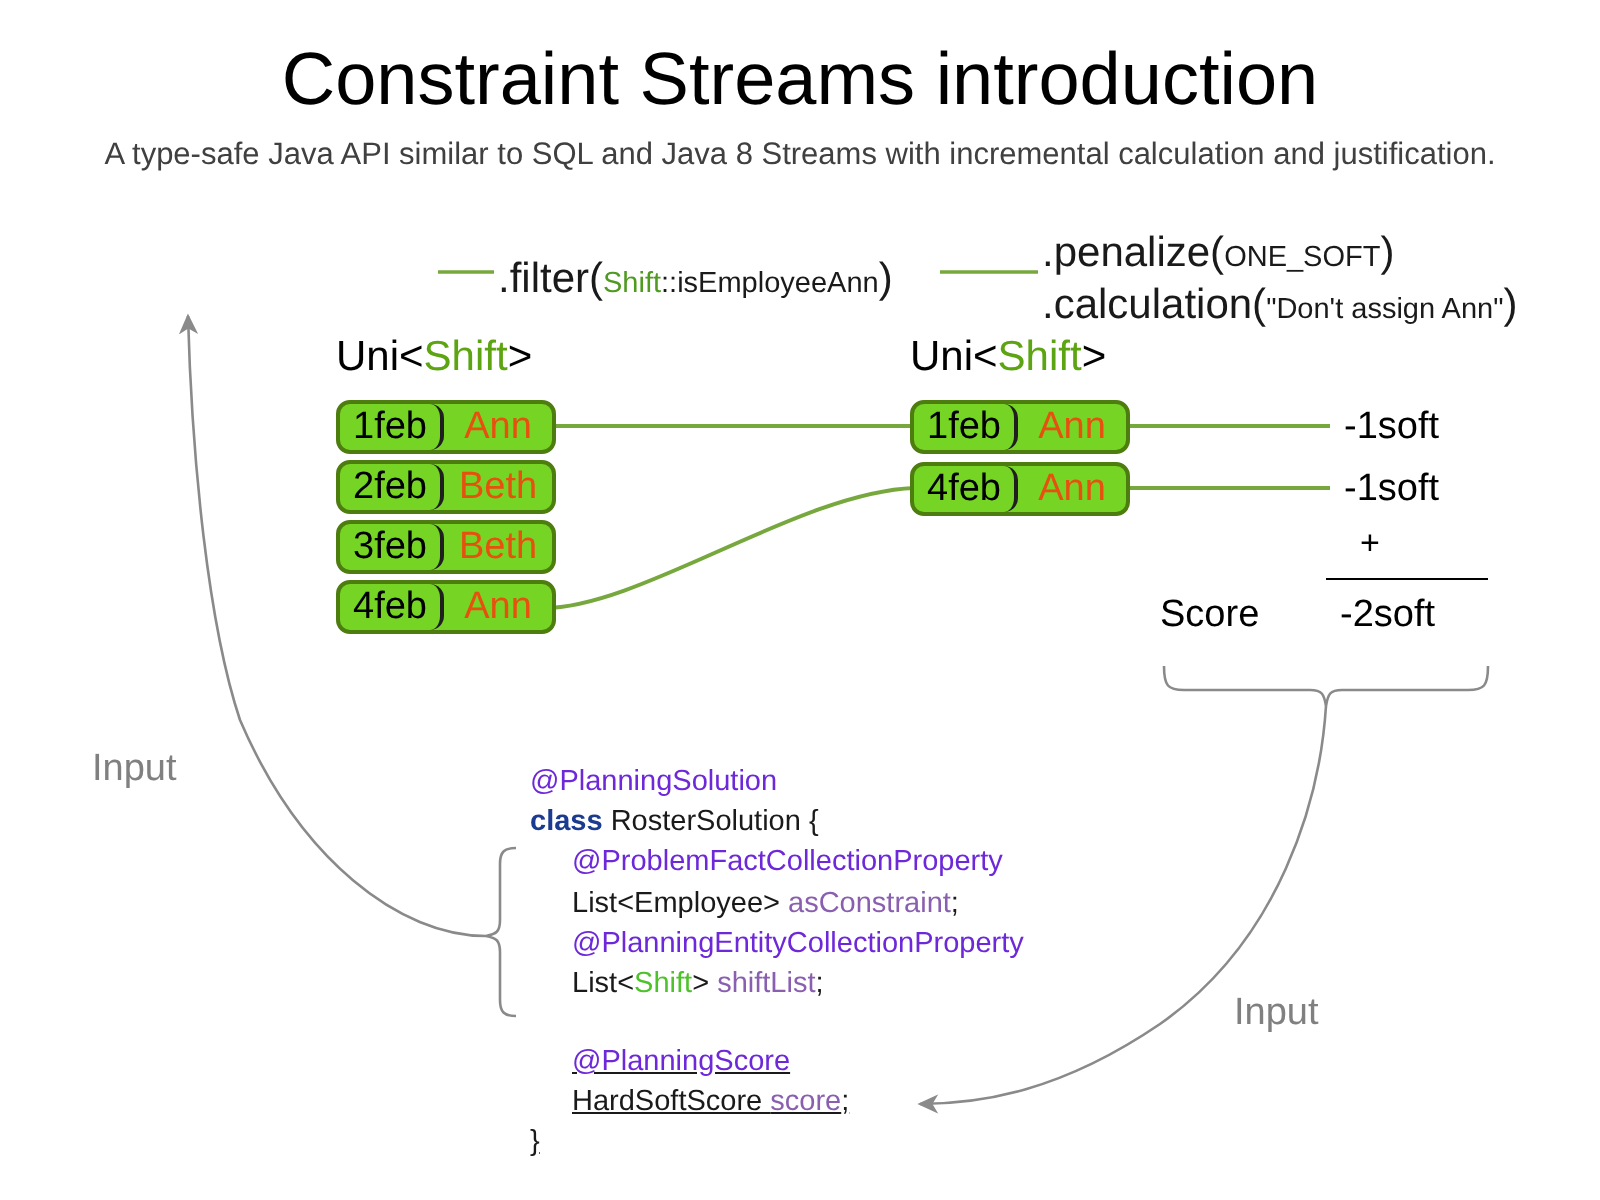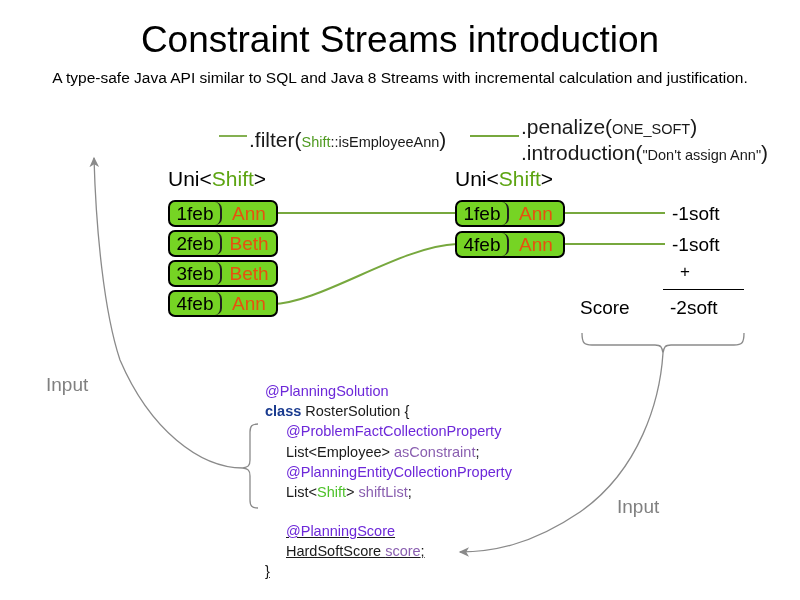--- a/index.html
+++ b/index.html
@@ -34,21 +34,21 @@
     text-align: center;
     font-size: 37px;
     line-height: 44px;
     color: #000;
   }
   #subtitle {
     top: 68px; left: 0; width: 800px;
     text-align: center;
     font-size: 15.5px;
     line-height: 20px;
-    color: #000000;
+    color: #404040;
   }
 
   
   .pipe-step { font-size: 21px; line-height: 26px; color: #1a1a1a; }
   .pipe-step .arg-small { font-size: 14.5px; }
   .green { color: #4f9a20; }
   .green-bright { color: #5ca411; }
 
   #step-foreach { left: 20px; top: 127px; }
   #step-filter  { left: 249px; top: 127px; }
@@ -57,21 +57,21 @@
 
   
   .uni-label { font-size: 21px; line-height: 25px; }
   #uni-left  { left: 168px; top: 166px; }
   #uni-right { left: 455px; top: 166px; }
 
   
   .card {
     position: absolute;
     height: 27px;
-    border: 2px solid #000000;
+    border: 2px solid #4d7c0f;
     border-radius: 7px;
     background: #76d424;
     box-sizing: border-box;
     display: flex;
     align-items: stretch;
     overflow: hidden;
   }
   .card .date {
     display: flex; align-items: center; justify-content: center;
     padding: 0 4px 0 4px;
@@ -166,21 +166,21 @@
   </svg>
 
   <div class="abs" id="title">Constraint Streams introduction</div>
   <div class="abs" id="subtitle">A type-safe Java API similar to SQL and Java 8 Streams with incremental calculation and justification.</div>
 
 
   <div class="abs pipe-step" id="step-filter"><span>.filter(</span><span class="arg-small green">Shift</span><span class="arg-small">::isEmployeeAnn</span><span>)</span></div>
 
   <div class="abs pipe-step" id="step-penalize"><span>.penalize(</span><span class="arg-small">ONE_SOFT</span><span>)</span></div>
 
-  <div class="abs pipe-step" id="step-asconstraint"><span>.introduction(</span><span class="arg-small">"Don't assign Ann"</span><span>)</span></div>
+  <div class="abs pipe-step" id="step-asconstraint"><span>.calculation(</span><span class="arg-small">"Don't assign Ann"</span><span>)</span></div>
 
   <div class="abs uni-label" id="uni-left"><span>Uni&lt;</span><span class="green-bright">Shift</span><span>&gt;</span></div>
 
   <div class="abs uni-label" id="uni-right"><span>Uni&lt;</span><span class="green-bright">Shift</span><span>&gt;</span></div>
 
   <div class="card" style="left:168px; top:200px;">
     <span class="date">1feb</span>
     <span class="name">Ann</span>
   </div>
   <div class="card" style="left:168px; top:230px;">

